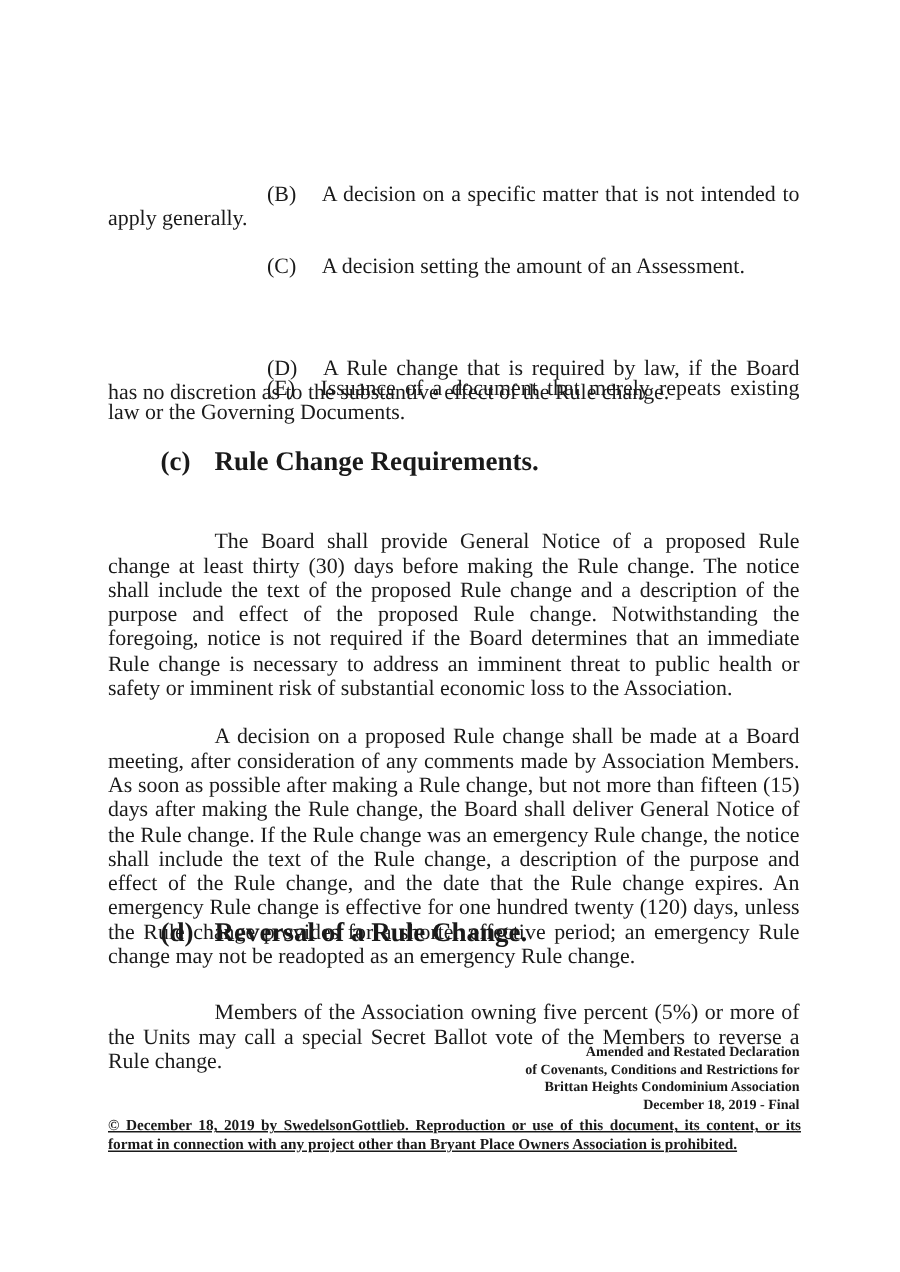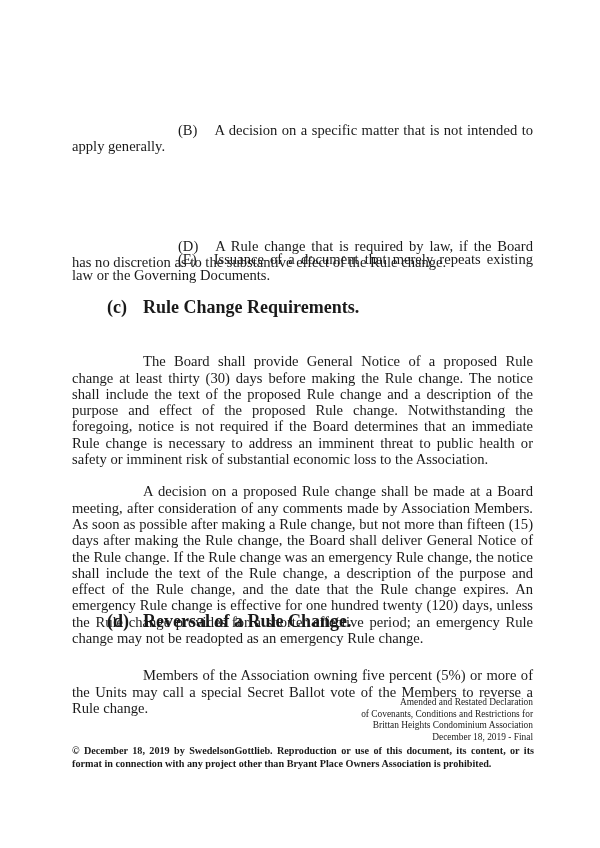--- a/index.html
+++ b/index.html
@@ -11,33 +11,36 @@
   .p.last-left { text-align-last: left; }
   .indent-item { text-indent: 106px; }
   .lbl { display: inline-block; text-indent: 0; }
   .lbl-gap { display: inline-block; width: 17px; }
   .heading { font-weight: bold; font-size: 18px; line-height: 16.3px; }
   .h-lbl { display: inline-block; width: 36px; margin-left: 35px; }
   .first-indent { text-indent: 71px; margin-top: 38px; }
   .pagenum { position: absolute; top: 676px; left: 0; width: 600px; text-align: center;
              font-size: 11px; }
   .footer-block { position: absolute; top: 697px; left: 300px; width: 233px; text-align: right;
-                  font-size: 9.4px; line-height: 11.5px; }
+                  font-size: 9.4px; line-height: 11.5px; font-weight: bold; }
   .copyright { position: absolute; top: 745px; left: 72px; width: 462px;
-               font-size: 10.2px; line-height: 12.8px; font-weight: bold; text-align: justify; }
+               font-size: 10.2px; line-height: 12.8px; font-weight: bold; text-align: justify; text-decoration: underline; }
 </style>
 </head>
 <body>
 
 <div class="page">
 
   <div class="col" style="top:122px;">
     <p class="p last-left indent-item"><span class="lbl">(B)</span><span class="lbl-gap"></span><span>A decision on a specific matter that is not intended to apply generally.</span></p>
   </div>
 
+  <div class="col" style="top:170px;">
+    <p class="p last-left indent-item"><span class="lbl">(C)</span><span class="lbl-gap"></span><span>A decision setting the amount of an Assessment.</span></p>
+  </div>
 
   <div class="col" style="top:202px;margin-top:36px;">
     <p class="p last-left indent-item"><span class="lbl">(D)</span><span class="lbl-gap"></span><span>A Rule change that is required by law, if the Board has no discretion as to the substantive effect of the Rule change.</span></p>
   </div>
 
   <div class="col" style="top:251px;">
     <p class="p last-left indent-item"><span class="lbl">(E)</span><span class="lbl-gap"></span><span>Issuance of a document that merely repeats existing law or the Governing Documents.</span></p>
   </div>
 
   <div class="col" style="top:299px;">

